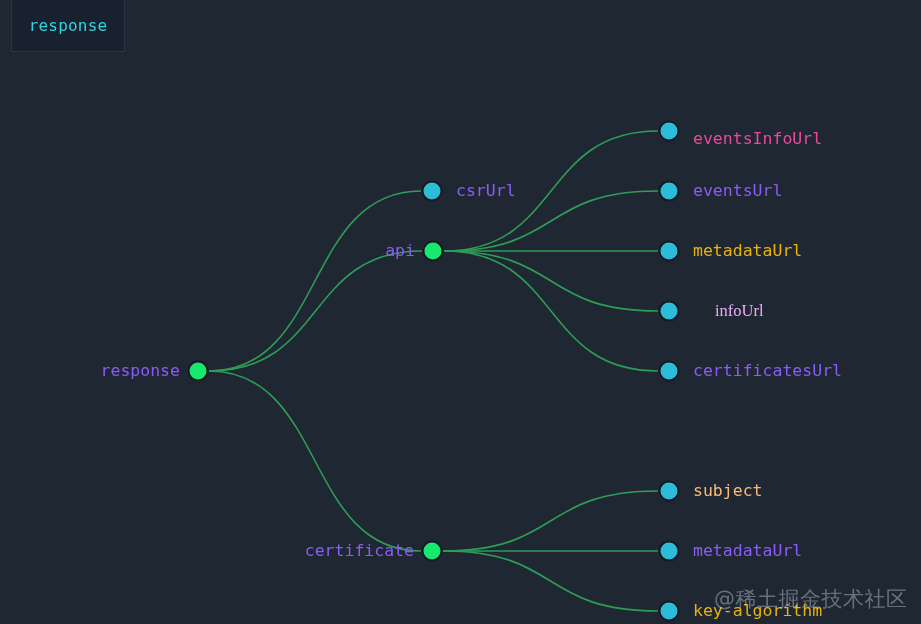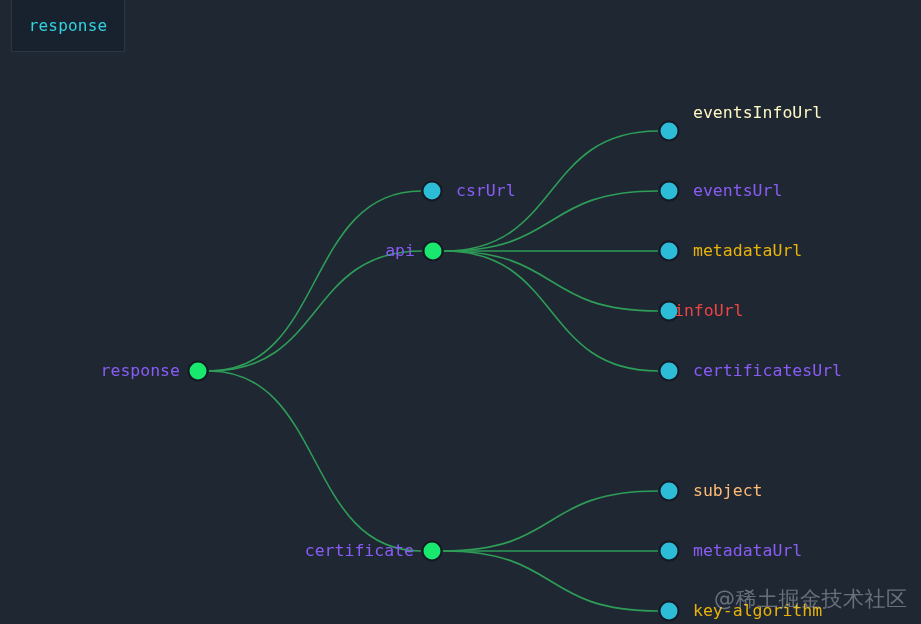--- a/index.html
+++ b/index.html
@@ -127,27 +127,27 @@
   <div id="nodes-layer">
       <div class="node-dot branch" style="left: 198px; top: 371px;"></div>
       <div class="node-label left" style="top: 371px; right: 741px; color: rgb(138, 92, 246);">response</div>
       <div class="node-dot leaf" style="left: 432px; top: 191px;"></div>
       <div class="node-label right" style="top: 191px; left: 456px; color: rgb(138, 92, 246);">csrUrl</div>
       <div class="node-dot branch" style="left: 433px; top: 251px;"></div>
       <div class="node-label left" style="top: 251px; right: 506px; color: rgb(138, 92, 246);">api</div>
       <div class="node-dot branch" style="left: 432px; top: 551px;"></div>
       <div class="node-label left" style="top: 551px; right: 507px; color: rgb(138, 92, 246);">certificate</div>
       <div class="node-dot leaf" style="left: 669px; top: 131px;"></div>
-      <div class="node-label right" style="top: 113px; left: 693px; color: #fef9c3;">eventsInfoUrl</div>
+      <div class="node-label right" style="top: 139px; left: 693px; color: #ec4899;">eventsInfoUrl</div>
       <div class="node-dot leaf" style="left: 669px; top: 191px;"></div>
       <div class="node-label right" style="top: 191px; left: 693px; color: rgb(138, 92, 246);">eventsUrl</div>
       <div class="node-dot leaf" style="left: 669px; top: 251px;"></div>
       <div class="node-label right" style="top: 251px; left: 693px; color: #eab308;">metadataUrl</div>
       <div class="node-dot leaf" style="left: 669px; top: 311px;"></div>
-      <div class="node-label right" style="top: 311px; left: 674px; color: #ef4444;">infoUrl</div>
+      <div class="node-label right" style="top: 311px; left: 715px; color: #f0abfc; font-family: Liberation Serif, serif;">infoUrl</div>
       <div class="node-dot leaf" style="left: 669px; top: 371px;"></div>
       <div class="node-label right" style="top: 371px; left: 693px; color: rgb(138, 92, 246);">certificatesUrl</div>
       <div class="node-dot leaf" style="left: 669px; top: 491px;"></div>
       <div class="node-label right" style="top: 491px; left: 693px; color: #fdba74;">subject</div>
       <div class="node-dot leaf" style="left: 669px; top: 551px;"></div>
       <div class="node-label right" style="top: 551px; left: 693px; color: rgb(138, 92, 246);">metadataUrl</div>
       <div class="node-dot leaf" style="left: 669px; top: 611px;"></div>
       <div class="node-label right" style="top: 611px; left: 693px; color: #eab308;">key-algorithm</div>
     </div>
 

